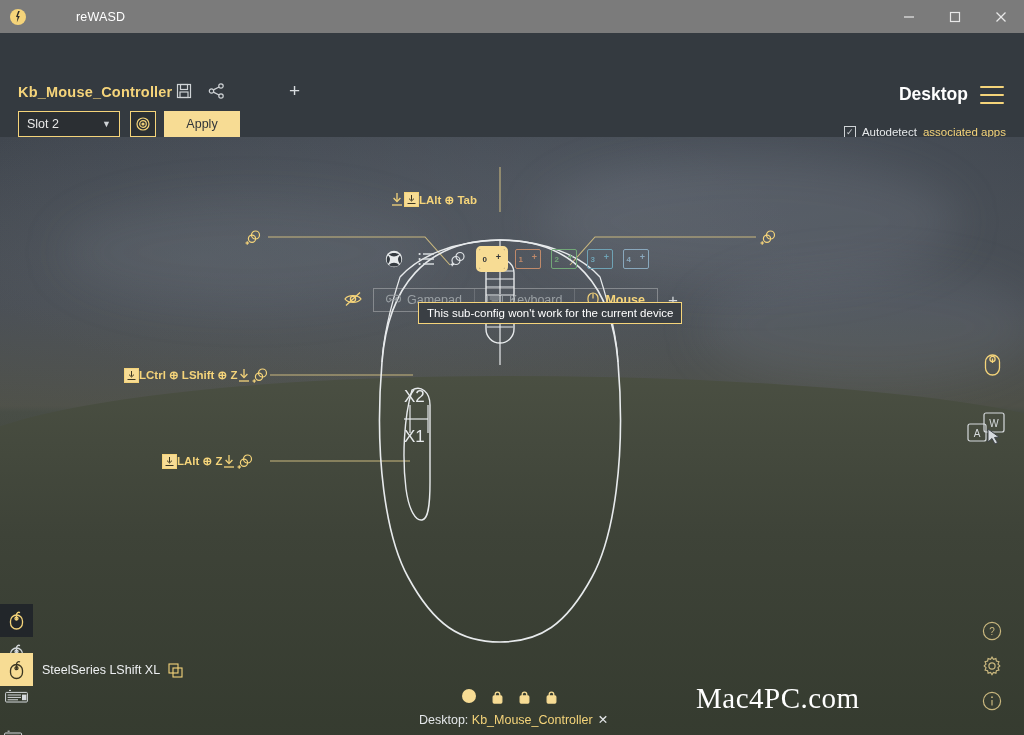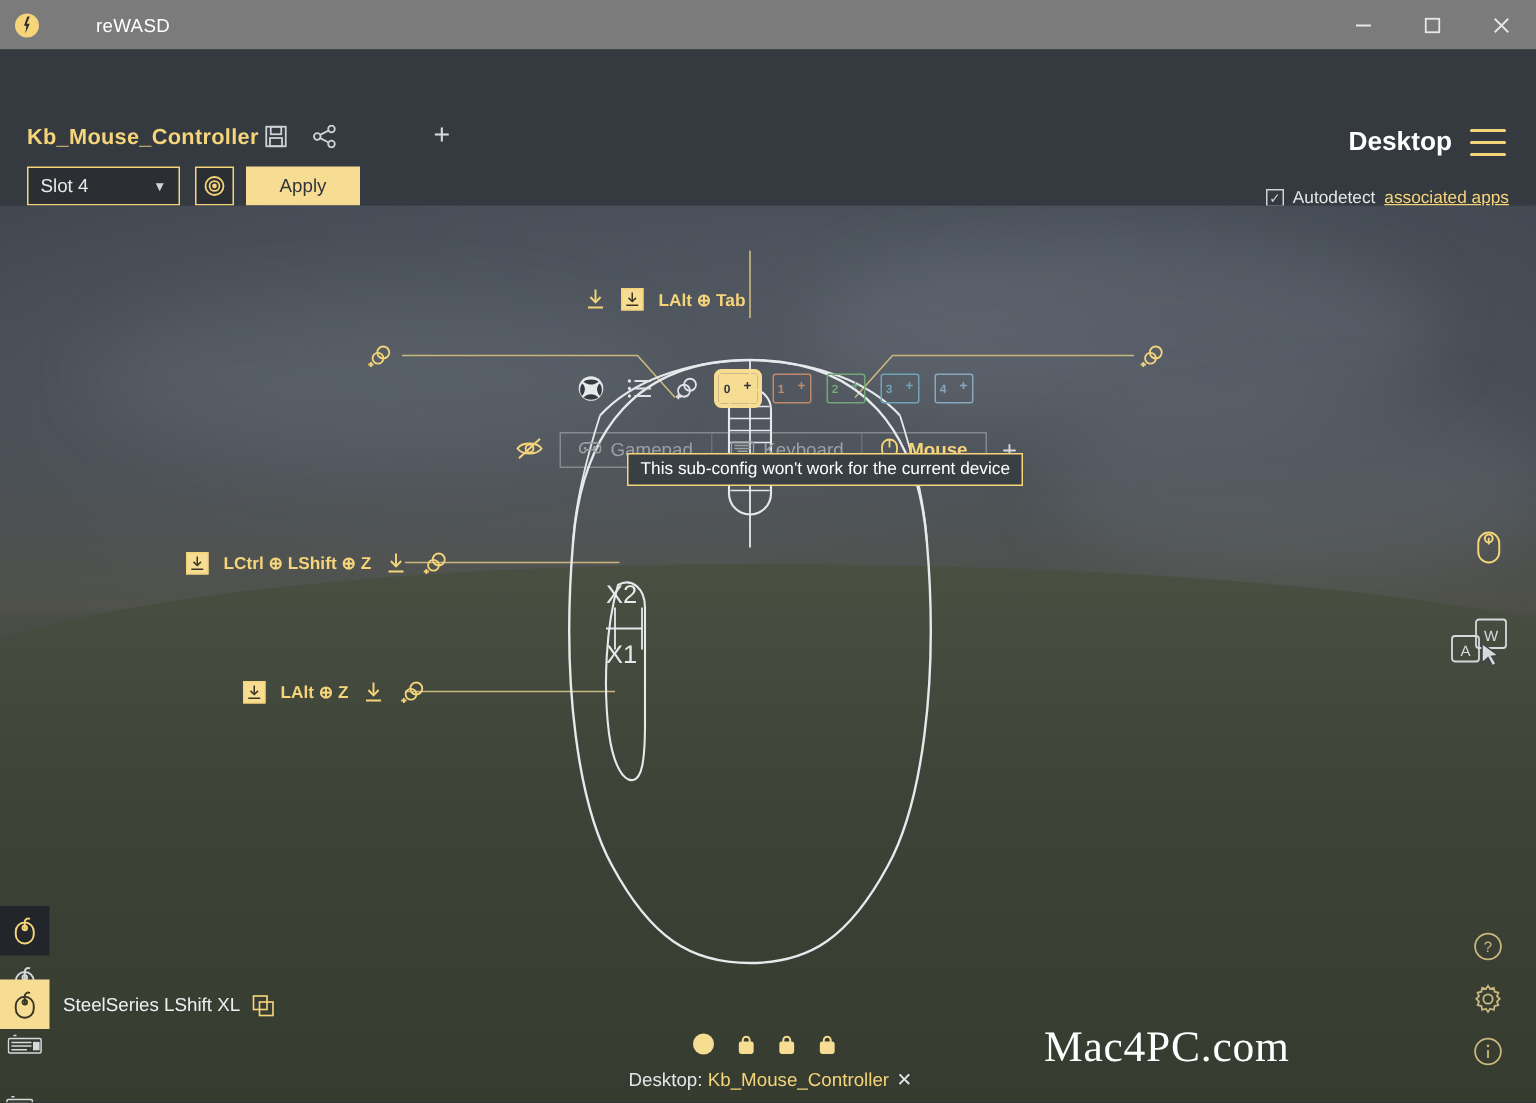--- a/index.html
+++ b/index.html
@@ -18,21 +18,21 @@
   }
   .tb-logo{
     width:16px;height:16px;border-radius:50%;background:#f5d47a;
     margin-left:10px; position:relative; flex:none;
   }
   .tb-logo::after{
     content:""; position:absolute; left:6px; top:2px; width:4px;height:12px;
     background:#2b2b2b; clip-path:polygon(60% 0,100% 0,45% 45%,95% 45%,20% 100%,40% 55%,0 55%);
   }
   .tb-title{
-    color:#ffffff; font-size:12.5px; margin-left:9px; letter-spacing:.2px;padding-left:29px;
+    color:#ffffff; font-size:12.5px; margin-left:21px; letter-spacing:.2px;padding-left:29px;
   }
   .tb-btns{ margin-left:auto; display:flex; height:33px; }
   .tb-btn{
     width:46px;height:33px;display:flex;align-items:center;justify-content:center;
     color:#e8e8e8;font-size:14px;line-height:1;
   }
   .tb-btn svg{ display:block; }
 
   
   .header{
@@ -135,21 +135,21 @@
   .tab + .tab{ border-left:1px solid rgba(230,230,230,.18); }
   .tab-plus{ color:#d4d8db;font-size:17px;margin-left:10px;line-height:1;font-weight:300; }
 
   .tooltip{
     position:absolute;left:418px;top:165px;height:22px;display:flex;align-items:center;
     padding:0 8px;background:#3a3f44;border:1px solid #f5d47a;color:#ffffff;font-size:11.5px;
     white-space:nowrap;z-index:9;
   }
 
   
-  .bind{ position:absolute; display:flex; align-items:center; gap:10px; z-index:5; }
+  .bind{ position:absolute; display:flex; align-items:center; gap:0; z-index:5; }
   .bind .txt{ color:#f5d47a; font-size:11.5px; font-weight:bold; white-space:nowrap; }
   .btile{
     width:15px;height:15px;border:1px solid #f5d47a;background:#f7dc94;
     display:flex;align-items:center;justify-content:center;flex:none;
   }
   .dl{ width:14px;height:15px;color:#f5d47a;flex:none; }
   .addb{ width:16px;height:16px;color:#f5d47a;flex:none; }
 
   
   .mouse-wrap{ position:absolute; left:0; top:0; width:1024px; height:598px; z-index:3; }
@@ -234,21 +234,21 @@
         <circle cx="13" cy="3" r="2.2"></circle>
           <circle cx="13" cy="13" r="2.2"></circle>
           <circle cx="3.5" cy="8" r="2.2"></circle>
         <line x1="5.4" y1="6.9" x2="11.1" y2="4"></line>
           <line x1="5.4" y1="9.1" x2="11.1" y2="12"></line>
       </svg>
     </div>
     <div class="plus-tab">+</div>
 
     <div class="slot-select">
-      <span>Slot 4</span>
+      <span>Slot 2</span>
       <span class="chev">▼</span>
     </div>
 
     <div class="target-btn">
       <svg width="16" height="16" viewBox="0 0 16 16" fill="none" stroke="#f5d47a" stroke-width="1.2">
         <circle cx="8" cy="8" r="6"></circle>
           <circle cx="8" cy="8" r="3.3"></circle>
           <circle cx="8" cy="8" r="1" fill="#f5d47a"></circle>
       </svg>
     </div>

